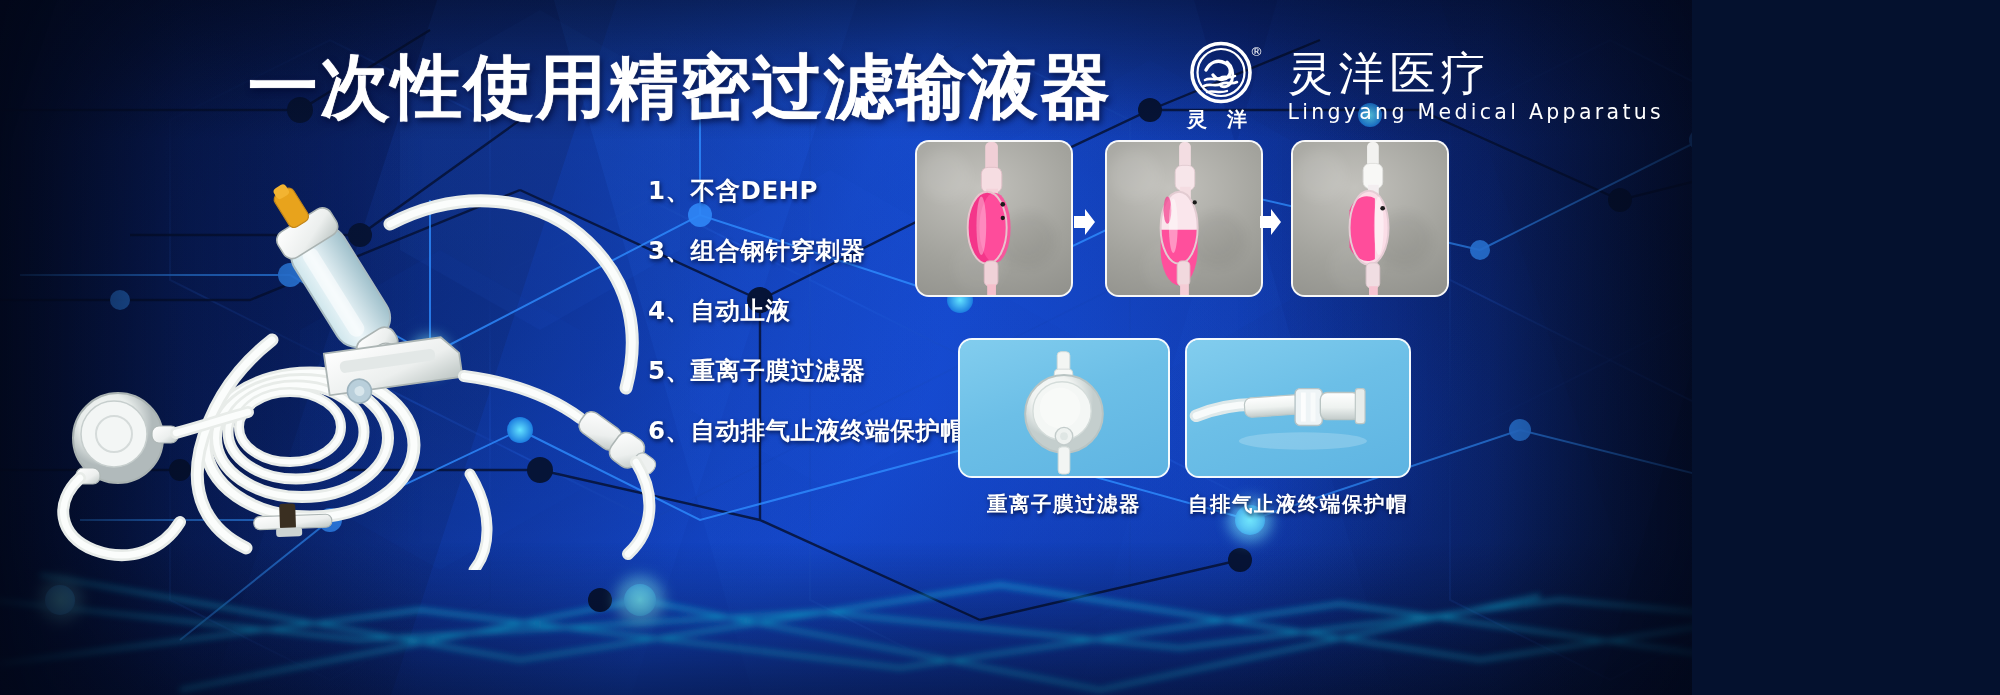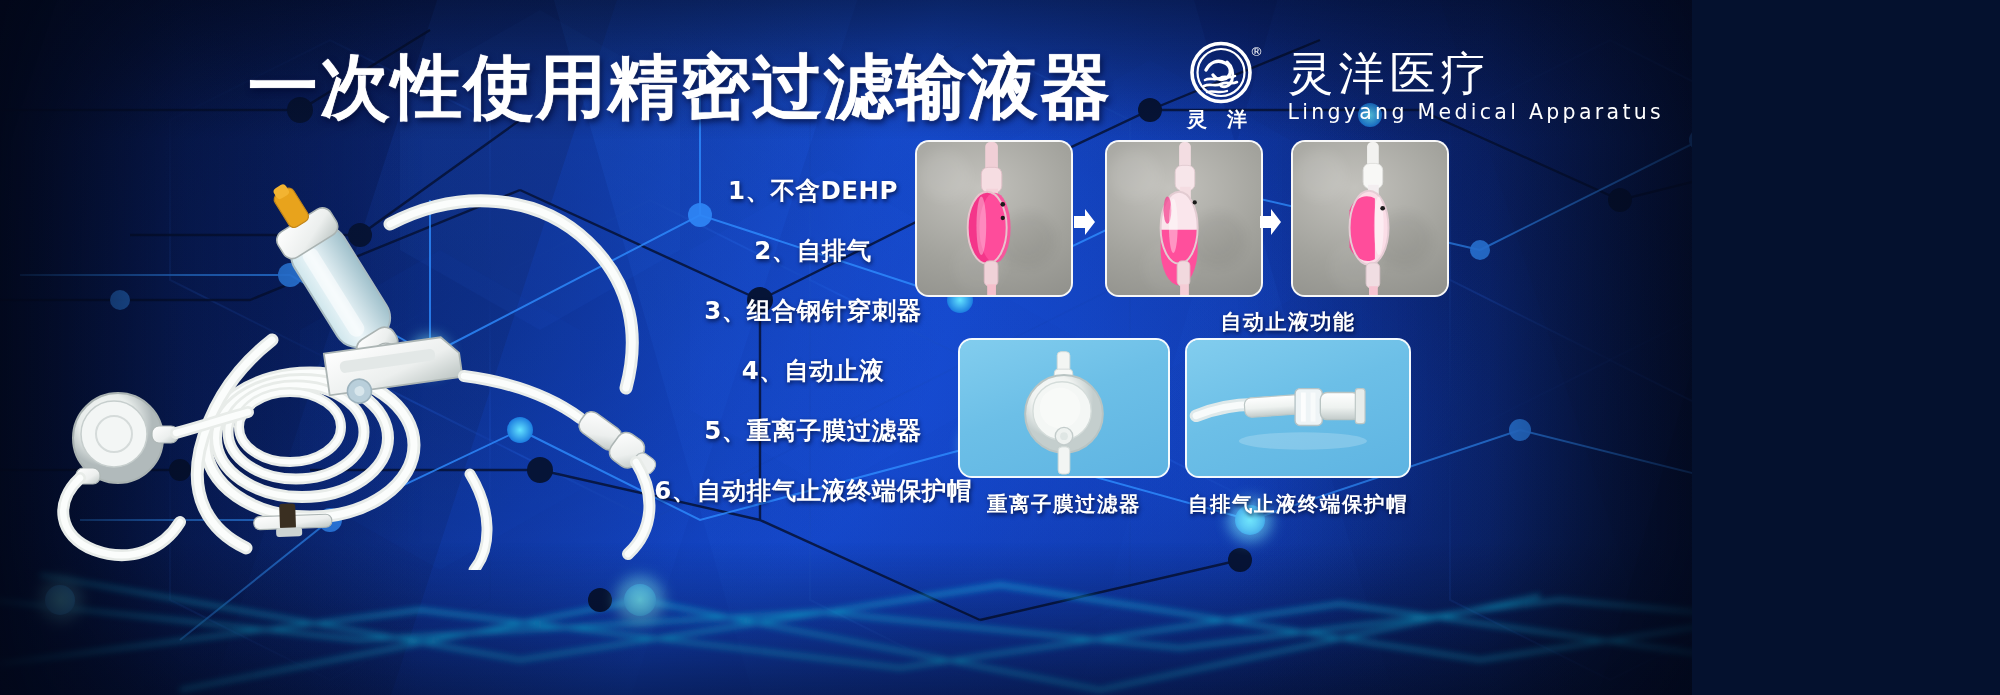--- a/index.html
+++ b/index.html
@@ -45,21 +45,21 @@
   #brand-cn { color:#fff; font-size:46px; line-height:52px; font-weight:normal; letter-spacing:5px;
               font-family:"DejaVu Sans","Liberation Sans",sans-serif; white-space:nowrap; }
   #brand-en { color:#fff; font-size:20.5px; line-height:26px; letter-spacing:3.3px; white-space:nowrap;
               font-family:"DejaVu Sans","Liberation Sans",sans-serif; }
 
   
   #features { position:absolute; left:648px; top:176px; width:330px; }
   .feature { color:#fff; font-size:24.5px; line-height:30px; font-weight:bold; white-space:nowrap;
              margin-bottom:30px; letter-spacing:.5px;
              font-family:"DejaVu Sans","Liberation Sans",sans-serif;
-             text-shadow:1px 2px 4px rgba(0,12,50,.8);text-align:center; }
+             text-shadow:1px 2px 4px rgba(0,12,50,.8); }
   .feature:last-child { margin-bottom:0; }
 
   
   .card { position:absolute; border:2px solid rgba(255,255,255,.92); border-radius:14px; overflow:hidden; }
   .seqcard { width:158px; height:157px; top:140px; background:#a9a9a5; }
   .s1 { left:915px; } .s2 { left:1105px; } .s3 { left:1291px; }
 
   .photo-bg { position:absolute; inset:0;
     background:
       radial-gradient(ellipse 120% 90% at 40% 30%, #c3c2bd 0%, #a2a29c 55%, #8d8d88 100%); }
@@ -343,21 +343,20 @@
       </svg>
     </div>
     <div id="brand-names">
       <div id="brand-cn">灵洋医疗</div>
       <div id="brand-en">Lingyang Medical Apparatus</div>
     </div>
   </div>
 
   <div id="features">
     <div class="feature">1、不含DEHP</div>
-    <div class="feature">2、自排气</div>
     <div class="feature">3、组合钢针穿刺器</div>
     <div class="feature">4、自动止液</div>
     <div class="feature">5、重离子膜过滤器</div>
     <div class="feature">6、自动排气止液终端保护帽</div>
   </div>
 
   <div class="card seqcard s1">
     <div class="photo-bg"></div>
     <div class="grain"></div>
     <svg viewBox="0 0 158 157" style="position:absolute;inset:0;width:100%;height:100%">
@@ -416,21 +415,20 @@
       <ellipse cx="78" cy="88" rx="20" ry="38" fill="#fbdde7"></ellipse>
       <path d="M58,70 C62,58 74,52 84,58 L84,120 C74,126 62,118 58,108 Z" fill="#ff3d92" opacity=".9"></path>
       <ellipse cx="78" cy="88" rx="20" ry="38" fill="none" stroke="#e6cdd5" stroke-width="2"></ellipse>
       <ellipse cx="88" cy="86" rx="5" ry="30" fill="#ffffff" opacity=".45"></ellipse>
       <circle cx="92" cy="68" r="2.4" fill="#1a1a1a"></circle>
       <rect x="75" y="124" width="14" height="26" rx="5" fill="#f0dde2" stroke="#dbc6cc" stroke-width="1"></rect>
       <rect x="78" y="148" width="9" height="9" fill="#f5c3d0"></rect>
     </svg>
   </div>
 
-  <div class="seqcap">自动止液功能</div>
 
   <div class="card botcard b1">
     <div class="botbg"></div>
     <svg viewBox="0 0 212 140" style="position:absolute;inset:0;width:100%;height:100%">
       <defs>
         <radialGradient id="fg2" cx="38%" cy="30%">
           <stop offset="0%" stop-color="#ffffff"></stop>
             <stop offset="58%" stop-color="#f0f3f1"></stop>
           <stop offset="100%" stop-color="#c4cecd"></stop>
         </radialGradient>

